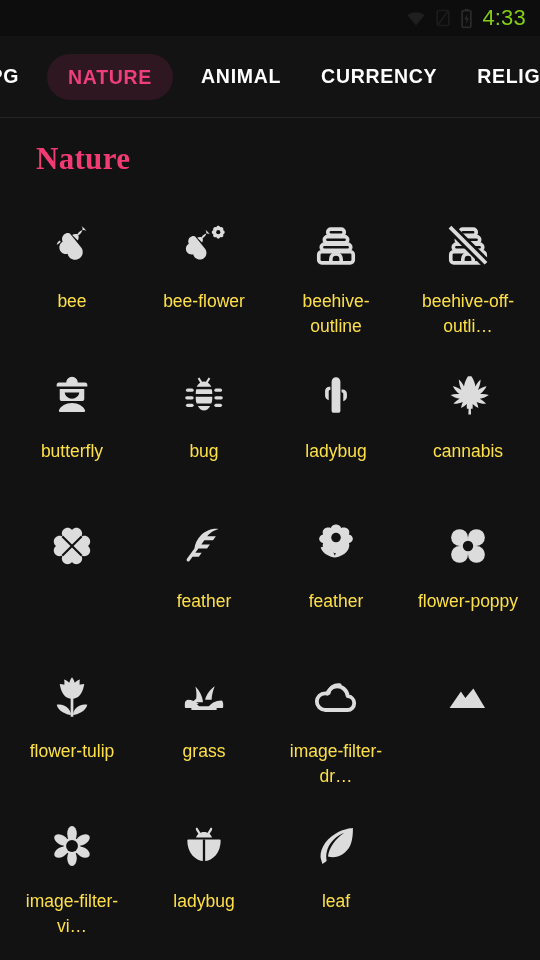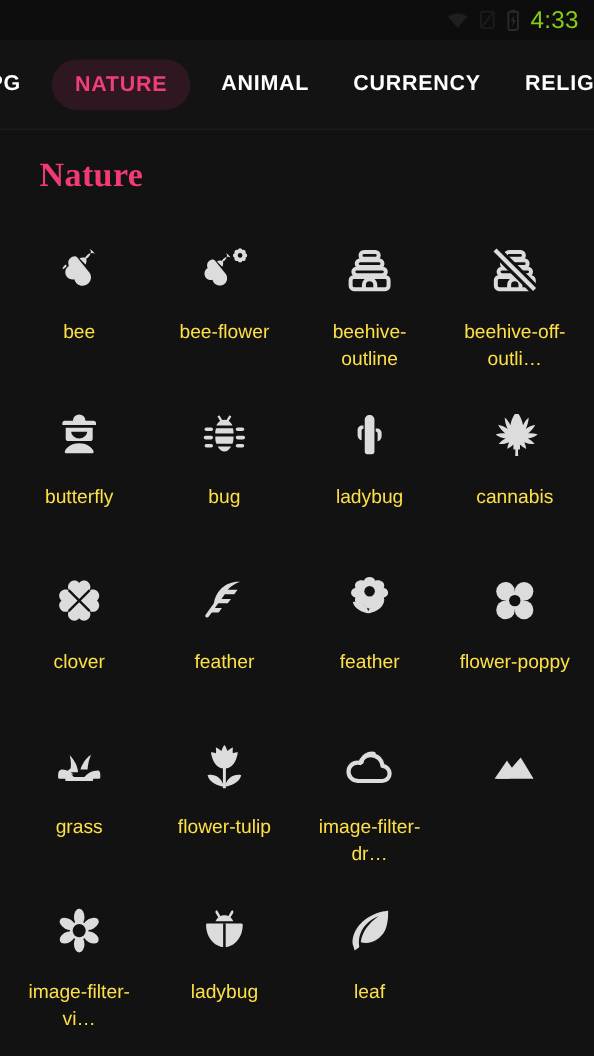--- a/index.html
+++ b/index.html
@@ -257,21 +257,20 @@
           <svg width="46" height="46" viewBox="0 0 24 24">
             <g fill="#dcdcdc">
               <path d="M11.3 11.3 7.6 7.6c-1.2-1.2-1.2-3.1 0-4.2 1.2-1.2 3.1-1.2 4.2 0l.2.2.2-.2c1.2-1.2 3.1-1.2 4.2 0 1.2 1.2 1.2 3.1 0 4.2l-3.7 3.7"></path>
               <path d="M12.7 12.7l3.7 3.7c1.2 1.2 1.2 3.1 0 4.2-1.2 1.2-3.1 1.2-4.2 0l-.2-.2-.2.2c-1.2 1.2-3.1 1.2-4.2 0-1.2-1.2-1.2-3.1 0-4.2l3.7-3.7"></path>
               <path d="M11.3 12.7 7.6 16.4c-1.2 1.2-3.1 1.2-4.2 0-1.2-1.2-1.2-3.1 0-4.2l.2-.2-.2-.2c-1.2-1.2-1.2-3.1 0-4.2 1.2-1.2 3.1-1.2 4.2 0l3.7 3.7"></path>
               <path d="M12.7 11.3l3.7-3.7c1.2-1.2 3.1-1.2 4.2 0 1.2 1.2 1.2 3.1 0 4.2l-.2.2.2.2c1.2 1.2 1.2 3.1 0 4.2-1.2 1.2-3.1 1.2-4.2 0l-3.7-3.7"></path>
             </g>
             <path stroke="#121212" stroke-width="1.1" d="M7 7 17 17M17 7 7 17"></path>
           </svg>
         </div>
-        <div class="lbl">clover</div>
       </div>
       <div class="cell">
         <div class="ico">
           <svg width="46" height="46" viewBox="0 0 24 24">
             <path fill="#dcdcdc" d="M19.6 3.1c-2.6-.4-6.4.5-9.1 3.2-2.1 2.1-3.2 4.7-3.5 7l-3.9 5.4c-.3.4-.2 1 .2 1.2.4.3 1 .2 1.2-.2l1.5-2.1h3.3l1.5-2.1H7.5l1.6-2.2h4.5l1.5-2.1h-4.5L12.2 9h4.5l1.5-2.1h-4.5l.5-.7c2-1.9 4.3-2.8 5.4-3.1z"></path>
           </svg>
         </div>
         <div class="lbl">feather</div>
       </div>
       <div class="cell">
@@ -291,48 +290,48 @@
               <circle cx="7.6" cy="7.6" r="4.4"></circle>
               <circle cx="16.4" cy="7.6" r="4.4"></circle>
               <circle cx="7.6" cy="16.4" r="4.4"></circle>
               <circle cx="16.4" cy="16.4" r="4.4"></circle>
             </g>
             <circle cx="12" cy="12" r="4.1" fill="#dcdcdc"></circle>
             <circle cx="12" cy="12" r="2.7" fill="#121212"></circle>
           </svg>
         </div>
         <div class="lbl">flower-poppy</div>
+      </div>
+      <div class="cell">
+        <div class="ico">
+          <svg width="46" height="46" viewBox="0 0 24 24">
+            <path fill="#dcdcdc" d="M12 2.2c-.8 1-1.2 2-1.4 2.9-.8-.8-1.7-1.4-2.7-1.7.2 1 .2 1.9.1 2.7-.8-.3-1.6-.4-2.4-.4.5 3.1 1.8 7.2 5.7 7.7v9.4h1.4V13.4c3.9-.5 5.2-4.6 5.7-7.7-.8 0-1.6.1-2.4.4-.1-.8-.1-1.7.1-2.7-1 .3-1.9.9-2.7 1.7-.2-.9-.6-1.9-1.4-2.9z"></path>
+            <path fill="#dcdcdc" d="M11.4 21.9c-2.3-.2-6.4-1.7-7.4-5.3 3.2-.9 6.6 1.3 7.4 4.4zM12.6 21.9c2.3-.2 6.4-1.7 7.4-5.3-3.2-.9-6.6 1.3-7.4 4.4z"></path>
+          </svg>
+        </div>
+        <div class="lbl">flower-tulip</div>
       </div>
       <div class="cell">
         <div class="ico">
           <svg width="46" height="46" viewBox="0 0 24 24">
             <g fill="#dcdcdc">
               <path d="M11.4 14.5c-.3-2.3-1.7-5.3-3.9-7.4.6 2.3.7 4.6.4 6.3-.7.4-1.3 1-1.7 1.8h5.2v-.7z"></path>
               <path d="M12.6 13.9c.6-2.5 2.6-5.4 5-7-1.1 2.7-1.6 5.3-1.6 7h-3.4z"></path>
               <path d="M3.1 15.7c2.2 0 4.4.9 5.9 2.3H2.6c-.3 0-.5-.2-.5-.5 0-.7.4-1.4 1-1.8z" transform="translate(0.3,-1.8)"></path>
               <path d="M3 14.3c3 0 5.7 1.6 7.1 3.9H2.5c-.3 0-.5-.2-.5-.5v-1.5c0-1.1.4-1.9 1-1.9z"></path>
               <path d="M21 14.3c-3 0-5.7 1.6-7.1 3.9h7.6c.3 0 .5-.2.5-.5v-1.5c0-1.1-.4-1.9-1-1.9z"></path>
               <rect x="5.4" y="17.4" width="13.2" height="1.9" rx=".3"></rect>
             </g>
           </svg>
         </div>
         <div class="lbl">grass</div>
       </div>
       <div class="cell">
         <div class="ico">
           <svg width="46" height="46" viewBox="0 0 24 24">
-            <path fill="#dcdcdc" d="M12 2.2c-.8 1-1.2 2-1.4 2.9-.8-.8-1.7-1.4-2.7-1.7.2 1 .2 1.9.1 2.7-.8-.3-1.6-.4-2.4-.4.5 3.1 1.8 7.2 5.7 7.7v9.4h1.4V13.4c3.9-.5 5.2-4.6 5.7-7.7-.8 0-1.6.1-2.4.4-.1-.8-.1-1.7.1-2.7-1 .3-1.9.9-2.7 1.7-.2-.9-.6-1.9-1.4-2.9z"></path>
-            <path fill="#dcdcdc" d="M11.4 21.9c-2.3-.2-6.4-1.7-7.4-5.3 3.2-.9 6.6 1.3 7.4 4.4zM12.6 21.9c2.3-.2 6.4-1.7 7.4-5.3-3.2-.9-6.6 1.3-7.4 4.4z"></path>
-          </svg>
-        </div>
-        <div class="lbl">flower-tulip</div>
-      </div>
-      <div class="cell">
-        <div class="ico">
-          <svg width="46" height="46" viewBox="0 0 24 24">
             <path fill="none" stroke="#dcdcdc" stroke-width="2" stroke-linejoin="round" d="M6.3 19.2A4.3 4.3 0 0 1 2 14.9a4.3 4.3 0 0 1 4.3-4.3c.4 0 .8.1 1.2.2A5.5 5.5 0 0 1 12.6 7a5.5 5.5 0 0 1 5.5 5.1 3.7 3.7 0 0 1 3.4 3.7 3.5 3.5 0 0 1-3.5 3.5H6.3z"></path>
             <path fill="none" stroke="#dcdcdc" stroke-width="2" stroke-linecap="round" d="M8.2 10.4A5 5 0 0 1 13.9 6.4"></path>
           </svg>
         </div>
         <div class="lbl">image-filter-dr…</div>
       </div>
       <div class="cell">
         <div class="ico">
           <svg width="46" height="46" viewBox="0 0 24 24">
             <path fill="#dcdcdc" d="M14.8 8.1 10.6 13l-1.4-1.7-5.8 6.9h17.5l-6.1-10.1z"></path>

